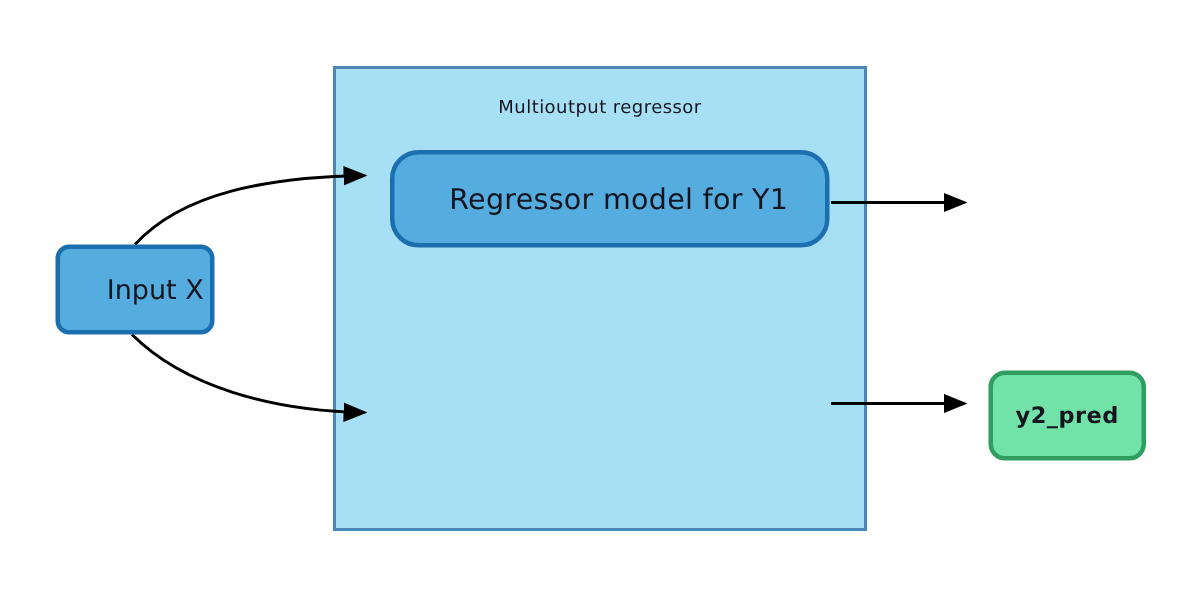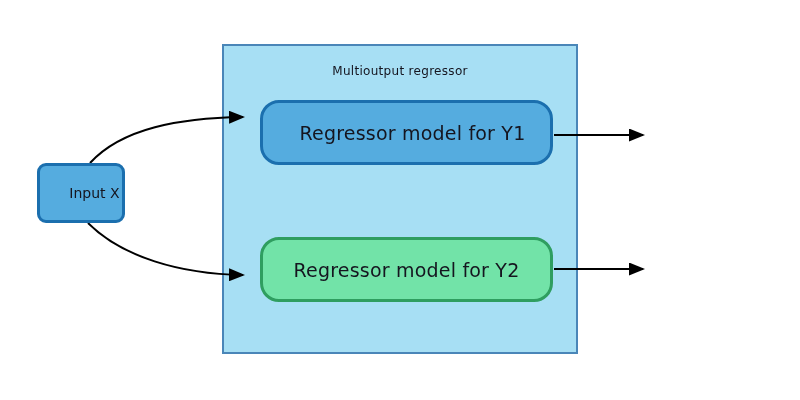--- a/index.html
+++ b/index.html
@@ -44,25 +44,25 @@
   .node {
     position: absolute;
     display: flex;
     align-items: center;
     justify-content: center;
     text-align: center;
     color: var(--text);
   }
   .input-node {
     left: 37px; top: 163px;
-    width: 88px; height: 60px;
+    width: 106px; height: 60px;
     background: var(--blue-fill);
     border: 3px solid var(--blue-border);
     border-radius: 9px;
-    font-size: 14px;
+    font-size: 18px;
     padding-left: 27px;
   }
   .reg-node {
     width: 293px; height: 65px;
     border-radius: 19px;
     font-size: 19px;
     letter-spacing: 0.2px;
   }
   .reg-node.y1 {
     left: 260px; top: 100px;
@@ -116,17 +116,17 @@
     <path class="edge" d="M 90 163 C 122 128, 180 118, 243 117" marker-end="url(#arrowhead)"></path>
     <path class="edge" d="M 88 223 C 122 257, 180 274, 243 275" marker-end="url(#arrowhead)"></path>
     <path class="edge" d="M 554 135 L 643 135" marker-end="url(#arrowhead)"></path>
     <path class="edge" d="M 554 269 L 643 269" marker-end="url(#arrowhead)"></path>
   </svg>
 
   <div class="node input-node">Input X</div>
 
   <div class="node reg-node y1">Regressor model for Y1</div>
 
-  <div class="node reg-node y2">Regressor model for Y2</div>
 
 
+  <div class="node pred-node y2">y2_pred</div>
 
 </div>
 
 </body></html>

